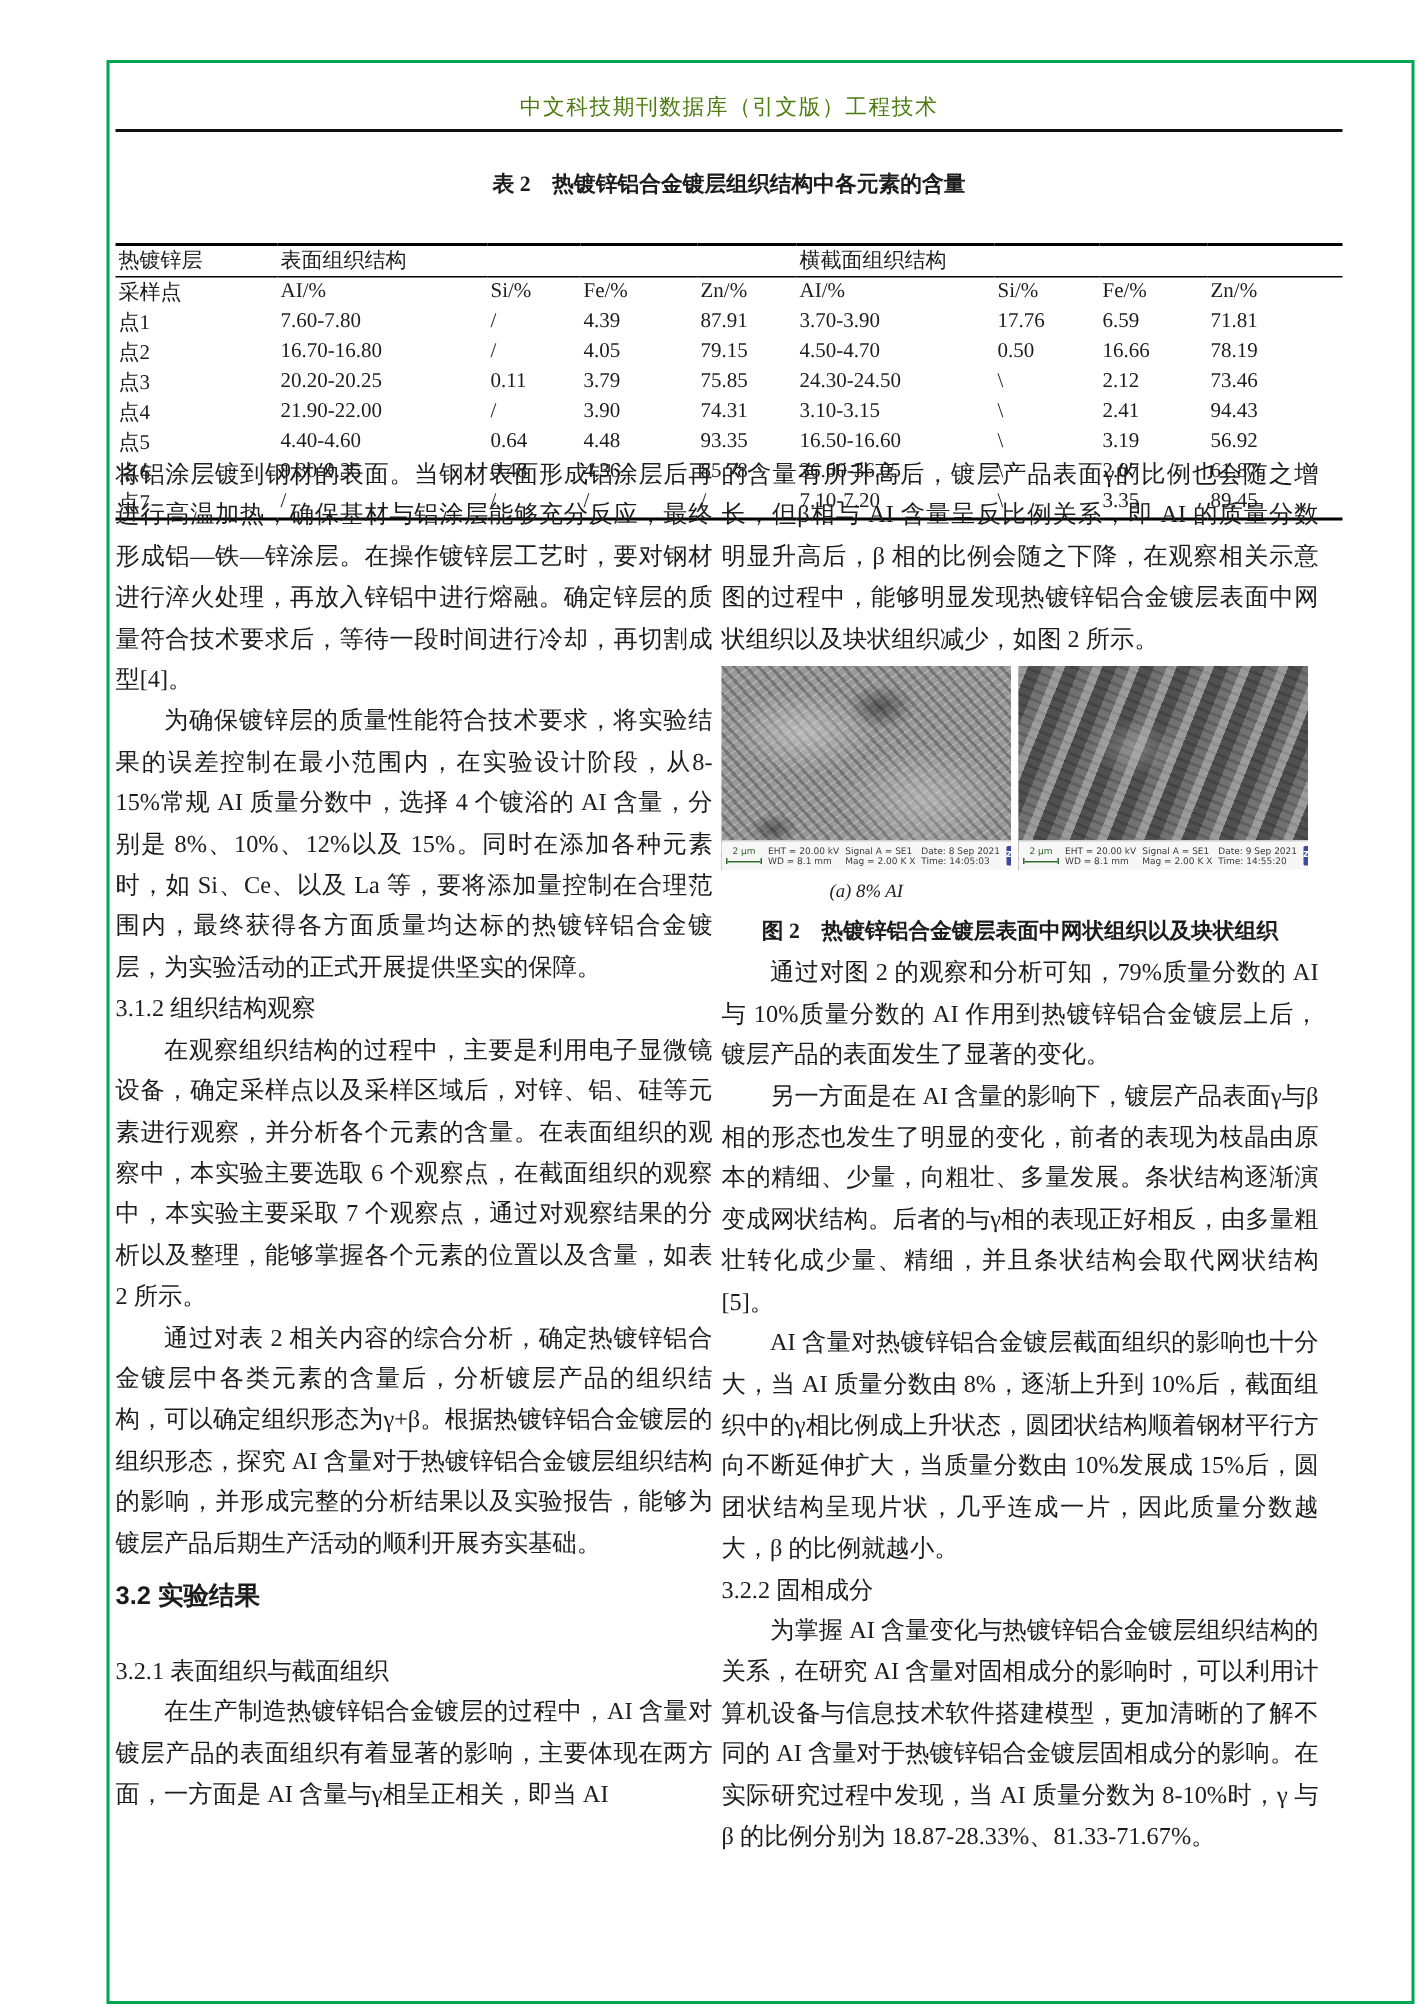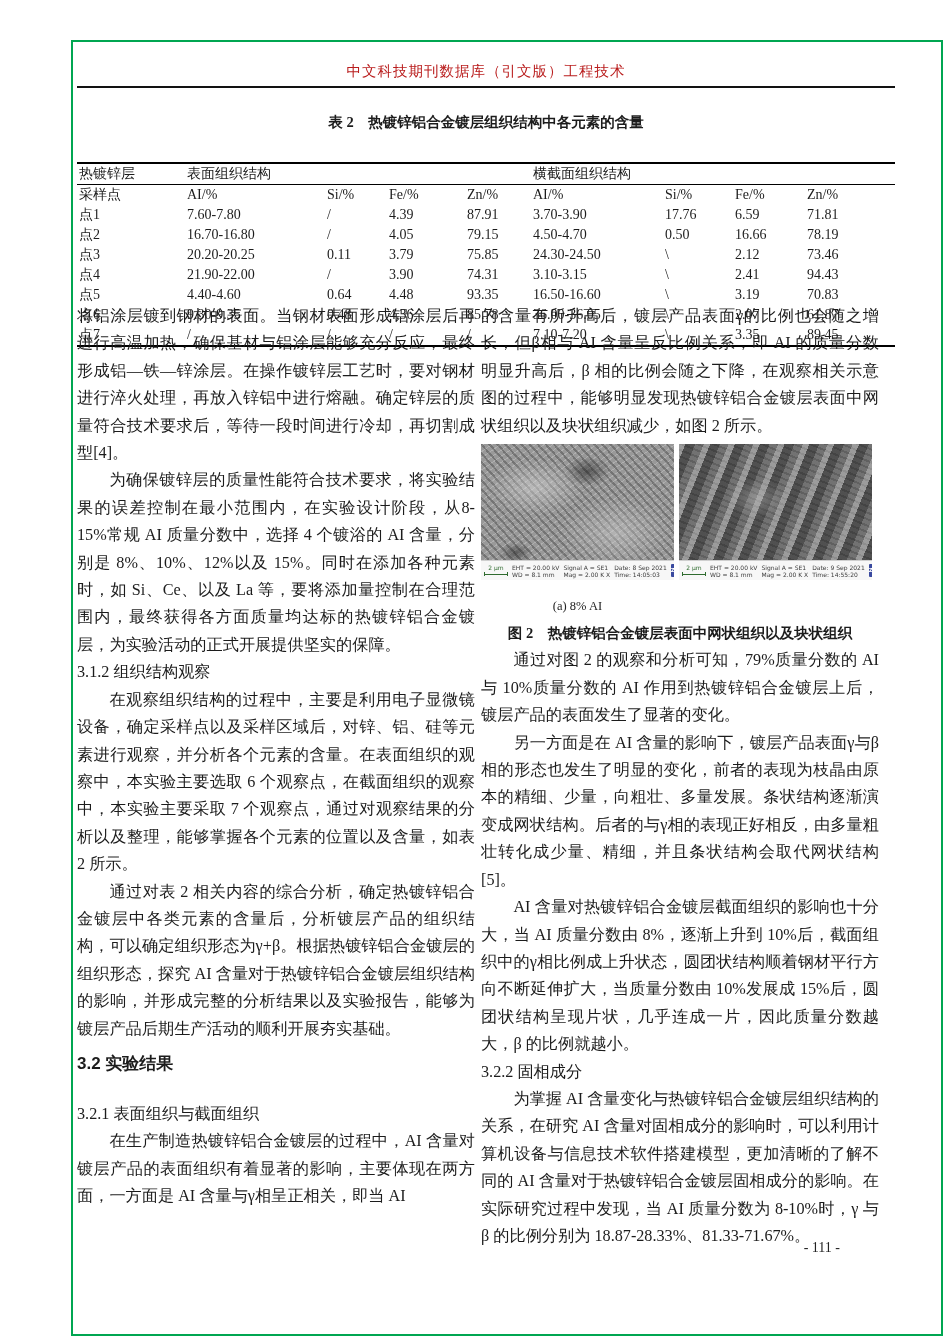--- a/index.html
+++ b/index.html
@@ -1,21 +1,21 @@
 <!DOCTYPE html>
 <html><head>
 <meta charset="utf-8">
 <style>
   html,body{margin:0;padding:0;background:#fff;}
   .page{position:relative;width:945px;height:1336px;background:#ffffff;overflow:hidden;
         font-family:"Liberation Serif","DejaVu Serif",serif;color:#1c1c1c;}
   .green-border{position:absolute;left:71px;top:40px;width:868px;height:1292px;
         border:2px solid #00a651;pointer-events:none;}
   .header-title{position:absolute;top:62px;left:77px;width:818px;text-align:center;
-        font-size:14.5px;letter-spacing:1px;color:#b91c1c;}
+        font-size:14.5px;letter-spacing:1px;color:#4d7c0f;}
   .header-rule{position:absolute;top:86px;left:77px;width:818px;height:2px;background:#121212;}
   .table-caption{position:absolute;top:113px;left:77px;width:818px;text-align:center;
         font-weight:bold;font-size:14.5px;}
   table.elements{position:absolute;top:141px;left:77px;width:818px;border-collapse:collapse;
         font-size:14px;table-layout:fixed;}
   table.elements td{padding:1px 2px;height:16.5px;white-space:nowrap;overflow:hidden;}
   table.elements{border-top:2.5px solid #000;border-bottom:2.5px solid #000;margin-top:21px;}
   table.elements tr.group-row td{border-bottom:1.2px solid #000;}
   .columns{position:absolute;top:303px;left:77px;width:818px;display:flex;gap:6px;}
   .col{width:398px;font-size:16.2px;line-height:27.4px;}
@@ -44,21 +44,21 @@
       border-top:1px solid #cfcfcf;display:flex;align-items:center;gap:4px;padding:0 3px;
       font-family:"DejaVu Sans","Liberation Sans",sans-serif;font-size:6px;color:#3a3a3a;}
   .scale{display:flex;flex-direction:column;align-items:center;width:26px;}
   .scale-label{font-size:6px;line-height:6px;color:#2f6b2f;}
   .scale-bar{width:22px;height:4px;border-left:1px solid #2f6b2f;border-right:1px solid #2f6b2f;
       background:linear-gradient(#2f6b2f,#2f6b2f) center/100% 1px no-repeat;margin-top:1px;}
   .meta{line-height:7px;white-space:nowrap;}
   .zeiss{margin-left:auto;width:22px;height:13px;background:#3a4a9f;color:#fff;
       font-size:5.5px;font-weight:bold;display:flex;align-items:center;justify-content:center;
       border-radius:1px;font-family:"DejaVu Sans",sans-serif;}
-  .sub-labels{display:flex;margin-top:13px;}
+  .sub-labels{display:flex;margin-top:1px;font-style:italic;}
   .sub-labels div{width:193px;text-align:center;font-size:12.5px;color:#222;}
   .sub-labels div+div{margin-left:5px;}
   .fig-caption{text-align:center;font-weight:bold;font-size:14.5px;line-height:24px;margin-top:1px;}
   .page-num{position:absolute;top:1240px;left:77px;width:763px;text-align:right;
       font-size:14px;color:#222;}
 </style>
 </head>
 <body>
 
 <div class="page">
@@ -146,21 +146,21 @@
         </tr>
         <tr>
           <td>点5</td>
           <td>4.40-4.60</td>
           <td>0.64</td>
           <td>4.48</td>
           <td>93.35</td>
           <td>16.50-16.60</td>
           <td>\</td>
           <td>3.19</td>
-          <td>70.83</td>
+          <td>56.92</td>
         </tr>
         <tr>
           <td>点6</td>
           <td>9.30-9.35</td>
           <td>0.48</td>
           <td>4.36</td>
           <td>85.78</td>
           <td>36.00-36.05</td>
           <td>\</td>
           <td>2.07</td>
@@ -251,14 +251,13 @@
       <div>
           <p class="t-p indent">通过对图 2 的观察和分析可知，79%质量分数的 AI 与 10%质量分数的 AI 作用到热镀锌铝合金镀层上后，镀层产品的表面发生了显著的变化。</p>
           <p class="t-p indent">另一方面是在 AI 含量的影响下，镀层产品表面γ与β相的形态也发生了明显的变化，前者的表现为枝晶由原本的精细、少量，向粗壮、多量发展。条状结构逐渐演变成网状结构。后者的与γ相的表现正好相反，由多量粗壮转化成少量、精细，并且条状结构会取代网状结构[5]。</p>
           <p class="t-p indent">AI 含量对热镀锌铝合金镀层截面组织的影响也十分大，当 AI 质量分数由 8%，逐渐上升到 10%后，截面组织中的γ相比例成上升状态，圆团状结构顺着钢材平行方向不断延伸扩大，当质量分数由 10%发展成 15%后，圆团状结构呈现片状，几乎连成一片，因此质量分数越大，β 的比例就越小。</p>
           <p class="t-h3">3.2.2 固相成分</p>
           <p class="t-p indent">为掌握 AI 含量变化与热镀锌铝合金镀层组织结构的关系，在研究 AI 含量对固相成分的影响时，可以利用计算机设备与信息技术软件搭建模型，更加清晰的了解不同的 AI 含量对于热镀锌铝合金镀层固相成分的影响。在实际研究过程中发现，当 AI 质量分数为 8-10%时，γ 与 β 的比例分别为 18.87-28.33%、81.33-71.67%。</p>
         </div>
     </div>
   </div>
 
-  <div class="page-num">- 111 -</div>
 </div>
 
 </body></html>

